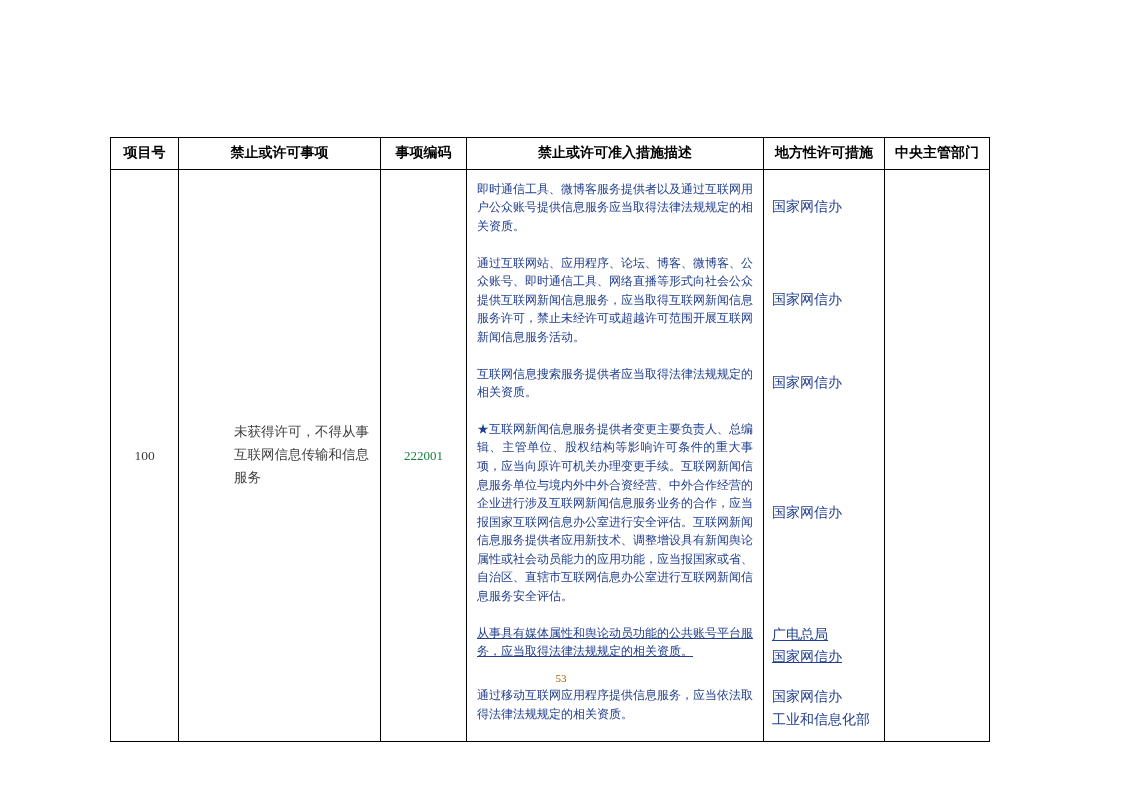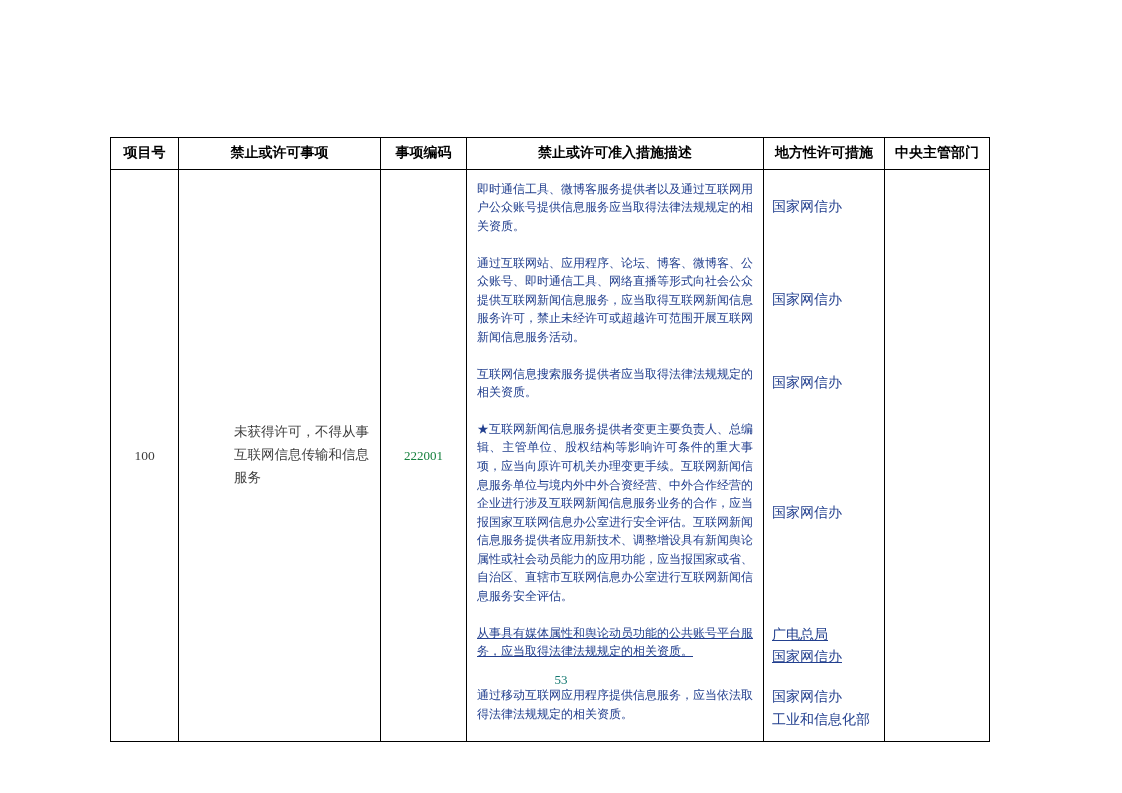--- a/index.html
+++ b/index.html
@@ -92,22 +92,22 @@
   }
   .m-first { padding-top: 10px; }
   .m-last  { padding-bottom: 10px; }
   .r1 { grid-row: 1; } .r2 { grid-row: 2; } .r3 { grid-row: 3; }
   .r4 { grid-row: 4; } .r5 { grid-row: 5; text-decoration: underline; } .r6 { grid-row: 6; }
   .page-number {
     position: absolute;
     left: 0; right: 0;
     top: 672px;
     text-align: center;
-    font-size: 13px;
-    color: #0f766e;
+    font-size: 11px;
+    color: #a16207;
     font-family: "Liberation Serif", "DejaVu Serif", serif;
   }
 </style>
 </head>
 <body>
 
 <div class="page">
 
   <div class="doc-table">
 

